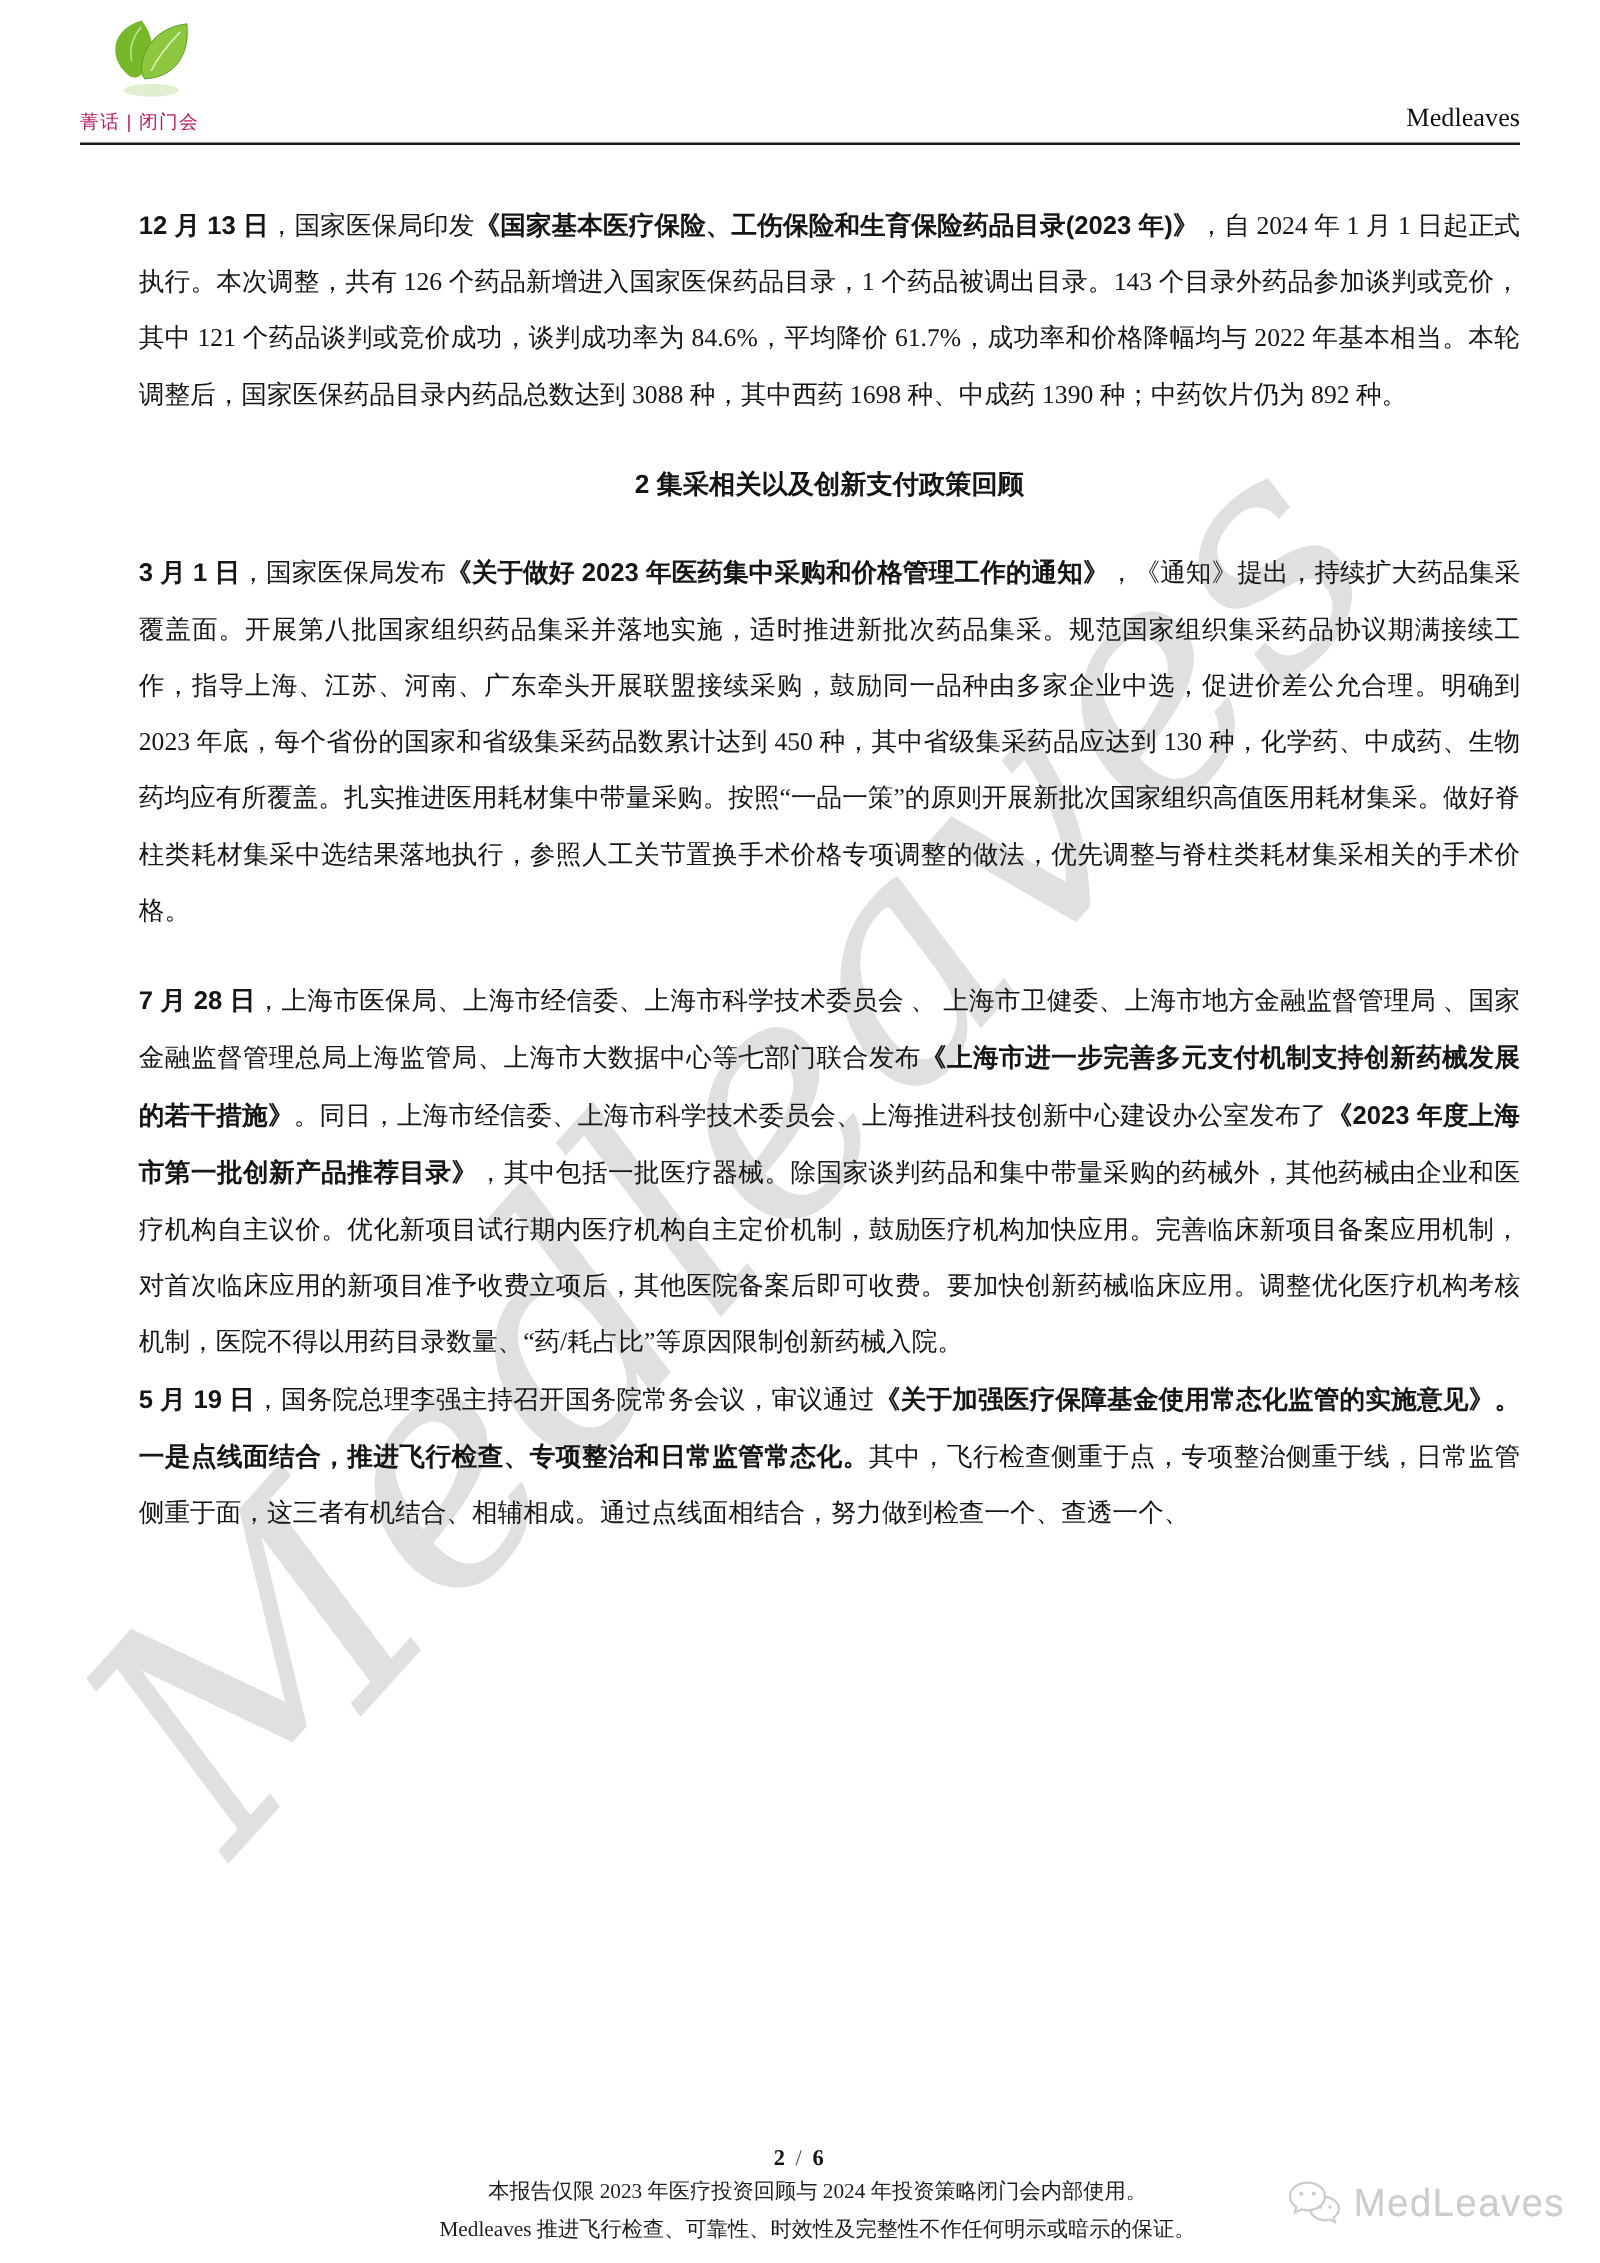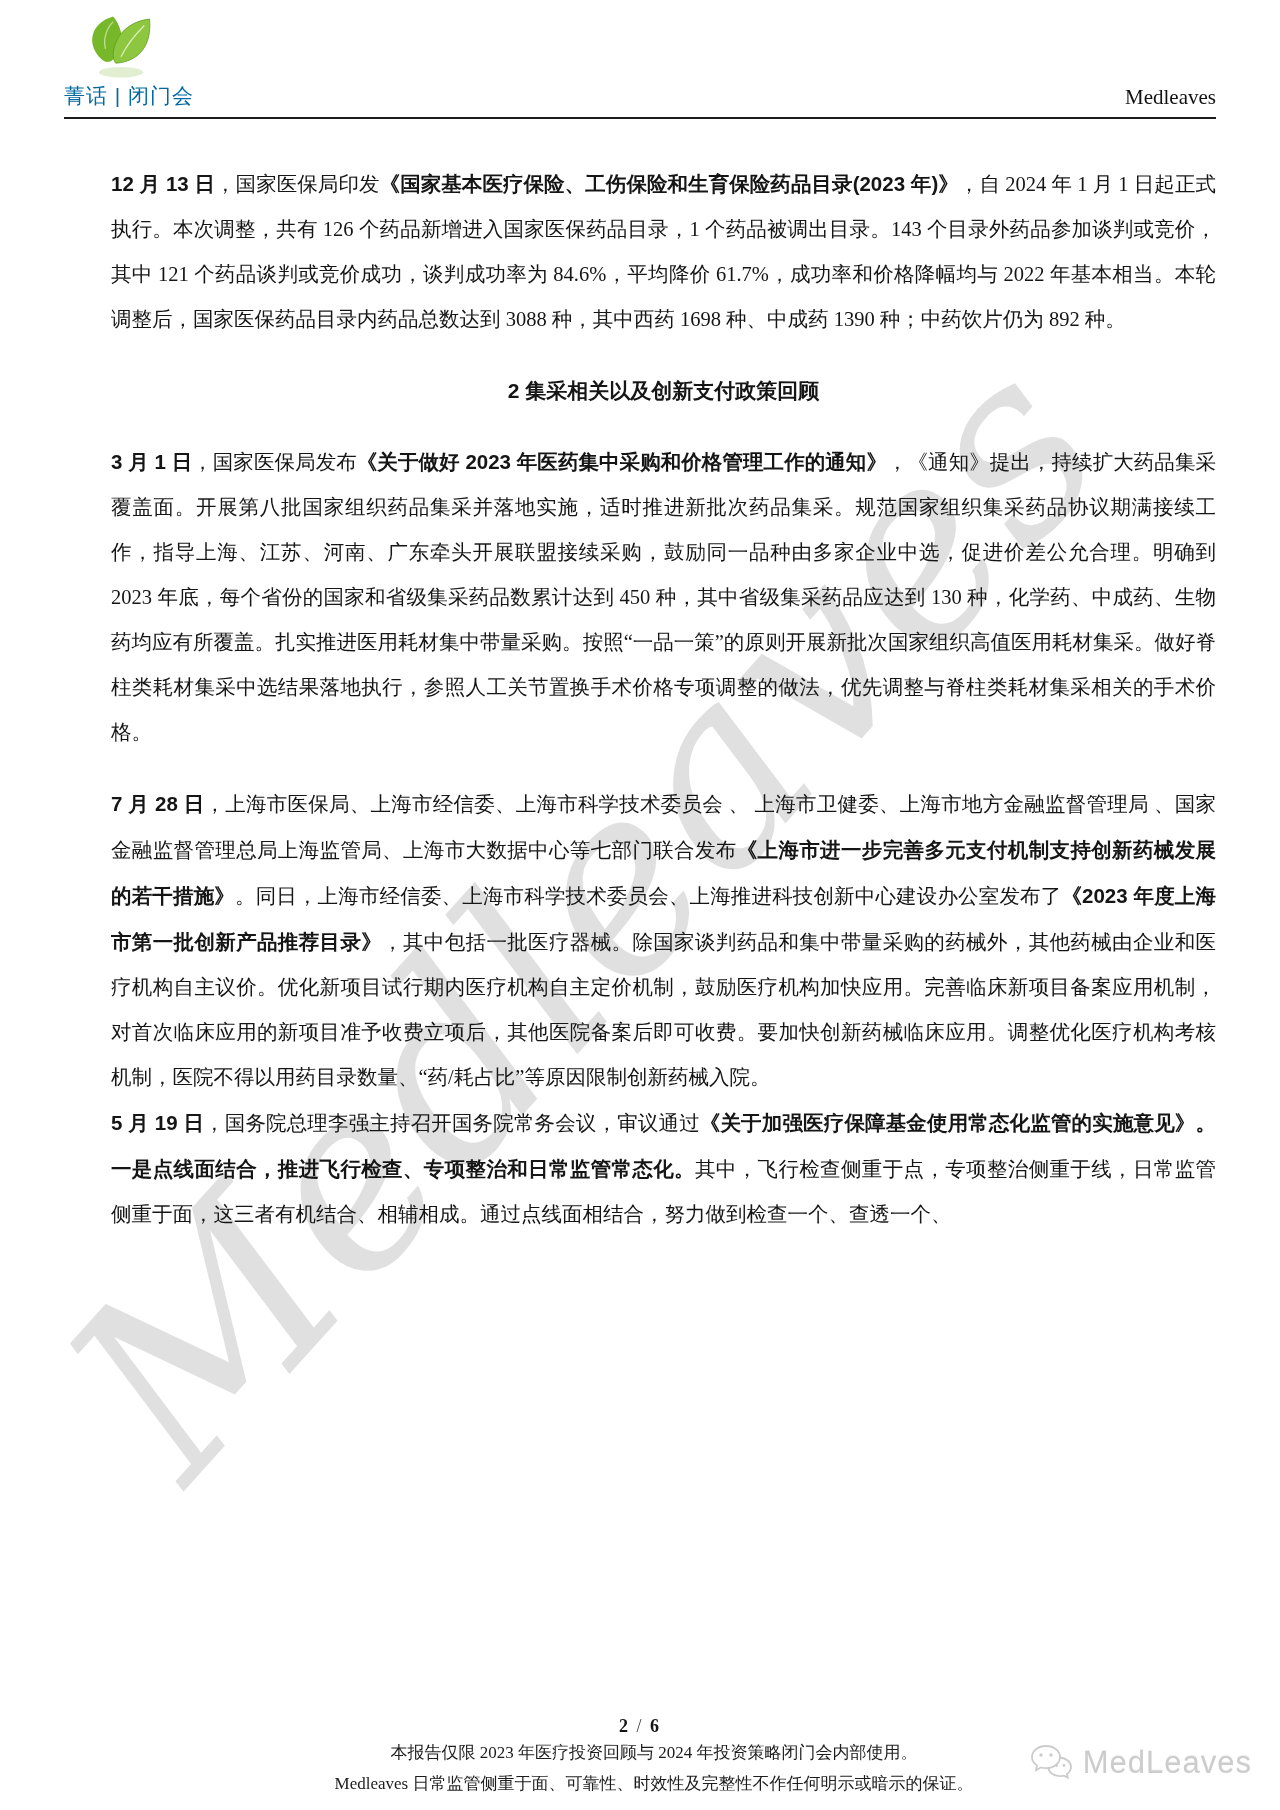--- a/index.html
+++ b/index.html
@@ -19,21 +19,21 @@
   
   .page{position:relative;z-index:1;padding:0 64px;}
   
   .logo-wrap{margin:10px 0 0 18px;height:70px;}
   .header-row{
     display:flex;justify-content:space-between;align-items:flex-end;
     border-bottom:2px solid #1c1c1c;padding-bottom:7px;margin-top:2px;
   }
   .brand-left{
     font-family:"Liberation Sans","DejaVu Sans",sans-serif;
-    font-size:21px;color:#0369a1;letter-spacing:1px;
+    font-size:15px;color:#be185d;letter-spacing:1px;
   }
   .brand-right{font-size:21px;color:#111;}
   
   .doc-body{margin-top:0;}
   .block{font-size:20.5px;line-height:45px;text-align:justify;margin-top:26px;margin-left:47px;}
   .doc-body .block:first-child{margin-top:42px;}
   .block.tight{margin-top:0;}
   .block-h{
     font-weight:bold;text-align:center;
     font-family:"Liberation Sans","DejaVu Sans",sans-serif;font-size:21px;
@@ -87,21 +87,21 @@
 
 </div>
 
 <div class="footer">
   <div class="page-num">
     <span>2</span>
     <span class="sep">/</span>
     <span>6</span>
   </div>
   <div class="foot-line">本报告仅限  2023 年医疗投资回顾与 2024 年投资策略闭门会内部使用。</div>
-  <div class="foot-line">Medleaves  日常监管侧重于面、可靠性、时效性及完整性不作任何明示或暗示的保证。</div>
+  <div class="foot-line">Medleaves  推进飞行检查、可靠性、时效性及完整性不作任何明示或暗示的保证。</div>
 </div>
 
 <div class="wechat-badge">
   <svg width="44" height="38" viewBox="0 0 44 38">
     <g fill="none" stroke="#cccccc" stroke-width="1.8">
       <path d="M17,2 C9,2 3,7 3,13 C3,16.5 5,19.5 8,21.5 L7,26 L12,23.5 C13.6,24 15.2,24.2 17,24.2 C25,24.2 31,19.2 31,13.1 C31,7 25,2 17,2 Z"></path>
       <path d="M31,13.5 C37,14 42,18 42,23 C42,25.8 40.4,28.3 38,30 L38.8,33.6 L34.8,31.6 C33.5,32 32.1,32.2 30.6,32.2 C24.4,32.2 19.4,28.2 19.4,23.2"></path>
     </g>
     <g fill="#cccccc">
       <circle cx="12" cy="11" r="1.7"></circle>

